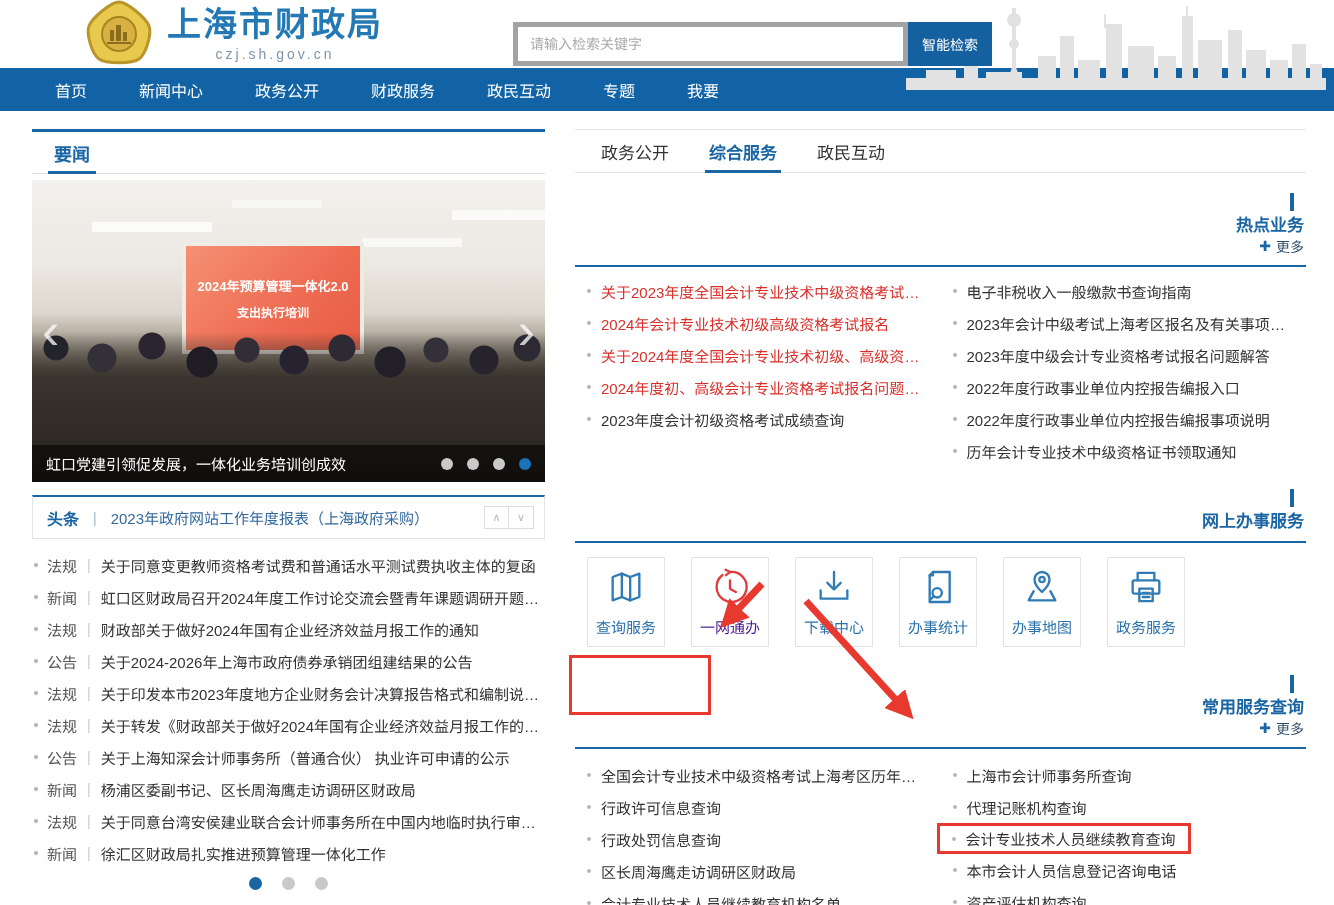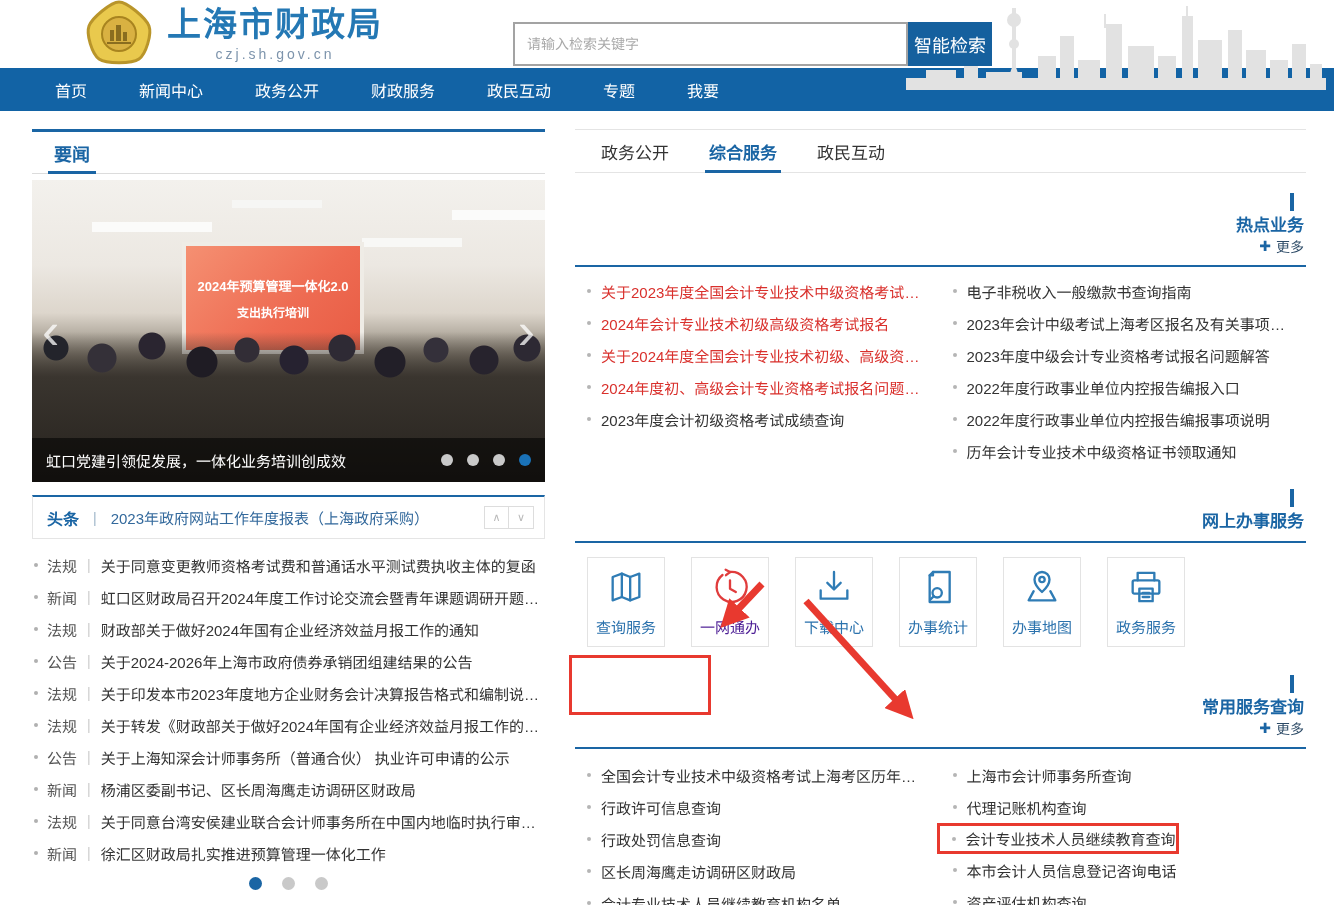--- a/index.html
+++ b/index.html
@@ -7,23 +7,23 @@
   body { font-family: "Liberation Sans", "DejaVu Sans", sans-serif; color:#333; }
   .page { position:relative; width:1334px; height:905px; margin:0 auto; background:#fff; overflow:hidden; }
 
   
   .hdr { position:relative; height:68px; display:flex; align-items:center; padding-left:35px; background:#fff;margin-left:48px; }
   .logo { width:72px; height:74px; flex:0 0 auto; }
   .brand { margin-left:12px; }
   .brand-title { font-size:34px; font-weight:bold; color:#2478b4; letter-spacing:2px; line-height:1.1; }
   .brand-domain { font-size:14px; color:#7d94ac; letter-spacing:3px; text-align:center; margin-top:3px; }
   .search { position:absolute; left:465px; top:22px; display:flex; height:44px; }
-  .search input { width:395px; height:44px; border:2px solid #a3a3a3; padding:0 12px; font-size:14px; color:#a16207; outline:none; }
+  .search input { width:395px; height:44px; border:5px solid #a3a3a3; padding:0 12px; font-size:14px; color:#a16207; outline:none; }
   .search input::placeholder { color:#a9a9a9; }
-  .search button { width:84px; height:44px; border:none; background:#15609e; color:#fff; font-size:18px; cursor:pointer; }
+  .search button { width:84px; height:44px; border:none; background:#15609e; color:#fff; font-size:14px; cursor:pointer; }
   .skyline { position:absolute; right:8px; top:0; width:420px; height:90px; }
 
   
   .nav { height:43px; background:#1263a5; display:flex; align-items:center; gap:52px; padding-left:55px; }
   .nav a { color:#fff; font-size:16px; text-decoration:none; cursor:pointer; white-space:nowrap; }
 
   
   .content { display:flex; padding:18px 28px 0 32px; gap:30px; }
   .col-left { width:513px; flex:0 0 auto; }
   .col-right { width:731px; flex:0 0 auto; position:relative; }
@@ -58,21 +58,21 @@
       radial-gradient(circle 15px at 262px 28px, #262230 14px, transparent 15px),
       radial-gradient(circle 14px at 310px 16px, #2e2a34 13px, transparent 14px),
       radial-gradient(circle 16px at 358px 30px, #221f28 15px, transparent 16px),
       radial-gradient(circle 13px at 404px 18px, #34303a 12px, transparent 13px),
       radial-gradient(circle 15px at 452px 28px, #27232d 14px, transparent 15px),
       radial-gradient(circle 14px at 495px 16px, #2d2933 13px, transparent 14px),
       linear-gradient(180deg, rgba(60,54,48,0) 0%, #3a352f 30%, #26221d 100%); }
   .carousel .chev { position:absolute; top:50%; transform:translateY(-50%); font-size:52px; line-height:1; color:rgba(255,255,255,.75); cursor:pointer; user-select:none; }
   .carousel .chev.prev { left:10px; }
   .carousel .chev.next { right:10px; }
-  .carousel .caption { position:absolute; left:0; right:0; bottom:0; height:44px; background:rgba(0,0,0,.55); display:flex; align-items:center; padding:0 14px; }
+  .carousel .caption { position:absolute; left:0; right:0; bottom:0; height:37px; background:rgba(0,0,0,.55); display:flex; align-items:center; padding:0 14px; }
   .carousel .caption .cap-text { color:#fff; font-size:15px; flex:1; white-space:nowrap; overflow:hidden; text-overflow:ellipsis; }
   .cap-dots { display:flex; gap:14px; margin-left:10px; }
   .cap-dots .dot { width:12px; height:12px; border-radius:50%; background:#c9c9c9; cursor:pointer; }
   .cap-dots .dot.active { background:#1a72b8; }
 
   .headline-box { margin-top:13px; height:44px; border:1px solid #e5e5e5; border-top:2px solid #1a65a4; display:flex; align-items:center; padding:0 10px 0 14px; }
   .headline-box .hl-label { color:#1a65a4; font-size:16px; font-weight:bold; }
   .headline-box .hl-div { color:#9fb6c9; margin:0 14px; font-size:14px; }
   .headline-box .hl-title { color:#33699c; font-size:15px; flex:1; white-space:nowrap; overflow:hidden; text-overflow:ellipsis; cursor:pointer; }
   .hl-btns { display:flex; }
@@ -104,21 +104,21 @@
   .more-link { display:flex; align-items:center; cursor:pointer; }
   .more-link .plus { color:#1a65a4; font-size:14px; font-weight:bold; margin-right:5px; }
   .more-link .more-text { color:#2c4a66; font-size:14px; }
 
   .links-grid { display:flex; margin-top:8px; }
   .links-grid ul { list-style:none; width:50%; }
   .links-grid li { display:flex; align-items:center; height:32px; cursor:pointer; }
   .links-grid .bullet { width:4px; height:4px; border-radius:50%; background:#b5b5b5; margin:0 10px 0 12px; flex:0 0 auto; }
   .links-grid .ltext { font-size:15px; color:#333; white-space:nowrap; overflow:hidden; text-overflow:ellipsis; max-width:330px; }
   .links-grid li.red .ltext { color:#d9302c; }
-  .links-grid li.boxed { border:3px solid #e8392f; height:auto; padding:2px 0 2px 0; margin-left:-4px; width:fit-content;text-align:right; }
+  .links-grid li.boxed { border:3px solid #e8392f; height:auto; padding:2px 12px 2px 0; margin-left:-4px; width:fit-content;text-align:right; }
 
   .section.services { margin-top:18px; }
   .cards { display:flex; gap:26px; margin:14px 2px 0 12px; }
   .card { width:78px; height:90px; border:1px solid #e3e3e3; background:#fff; display:flex; flex-direction:column; align-items:center; justify-content:center; gap:9px; cursor:pointer; }
   .card svg { width:40px; height:40px; stroke:#2f7cb5; fill:none; stroke-width:1.4; stroke-linecap:round; stroke-linejoin:round; }
   .card .clabel { font-size:15px; color:#2b72ad; }
   .card.red svg { stroke:#e03c3c; }
   .card.red .clabel { color:#4c1d95; }
 
   .section.common { margin-top:24px; }

